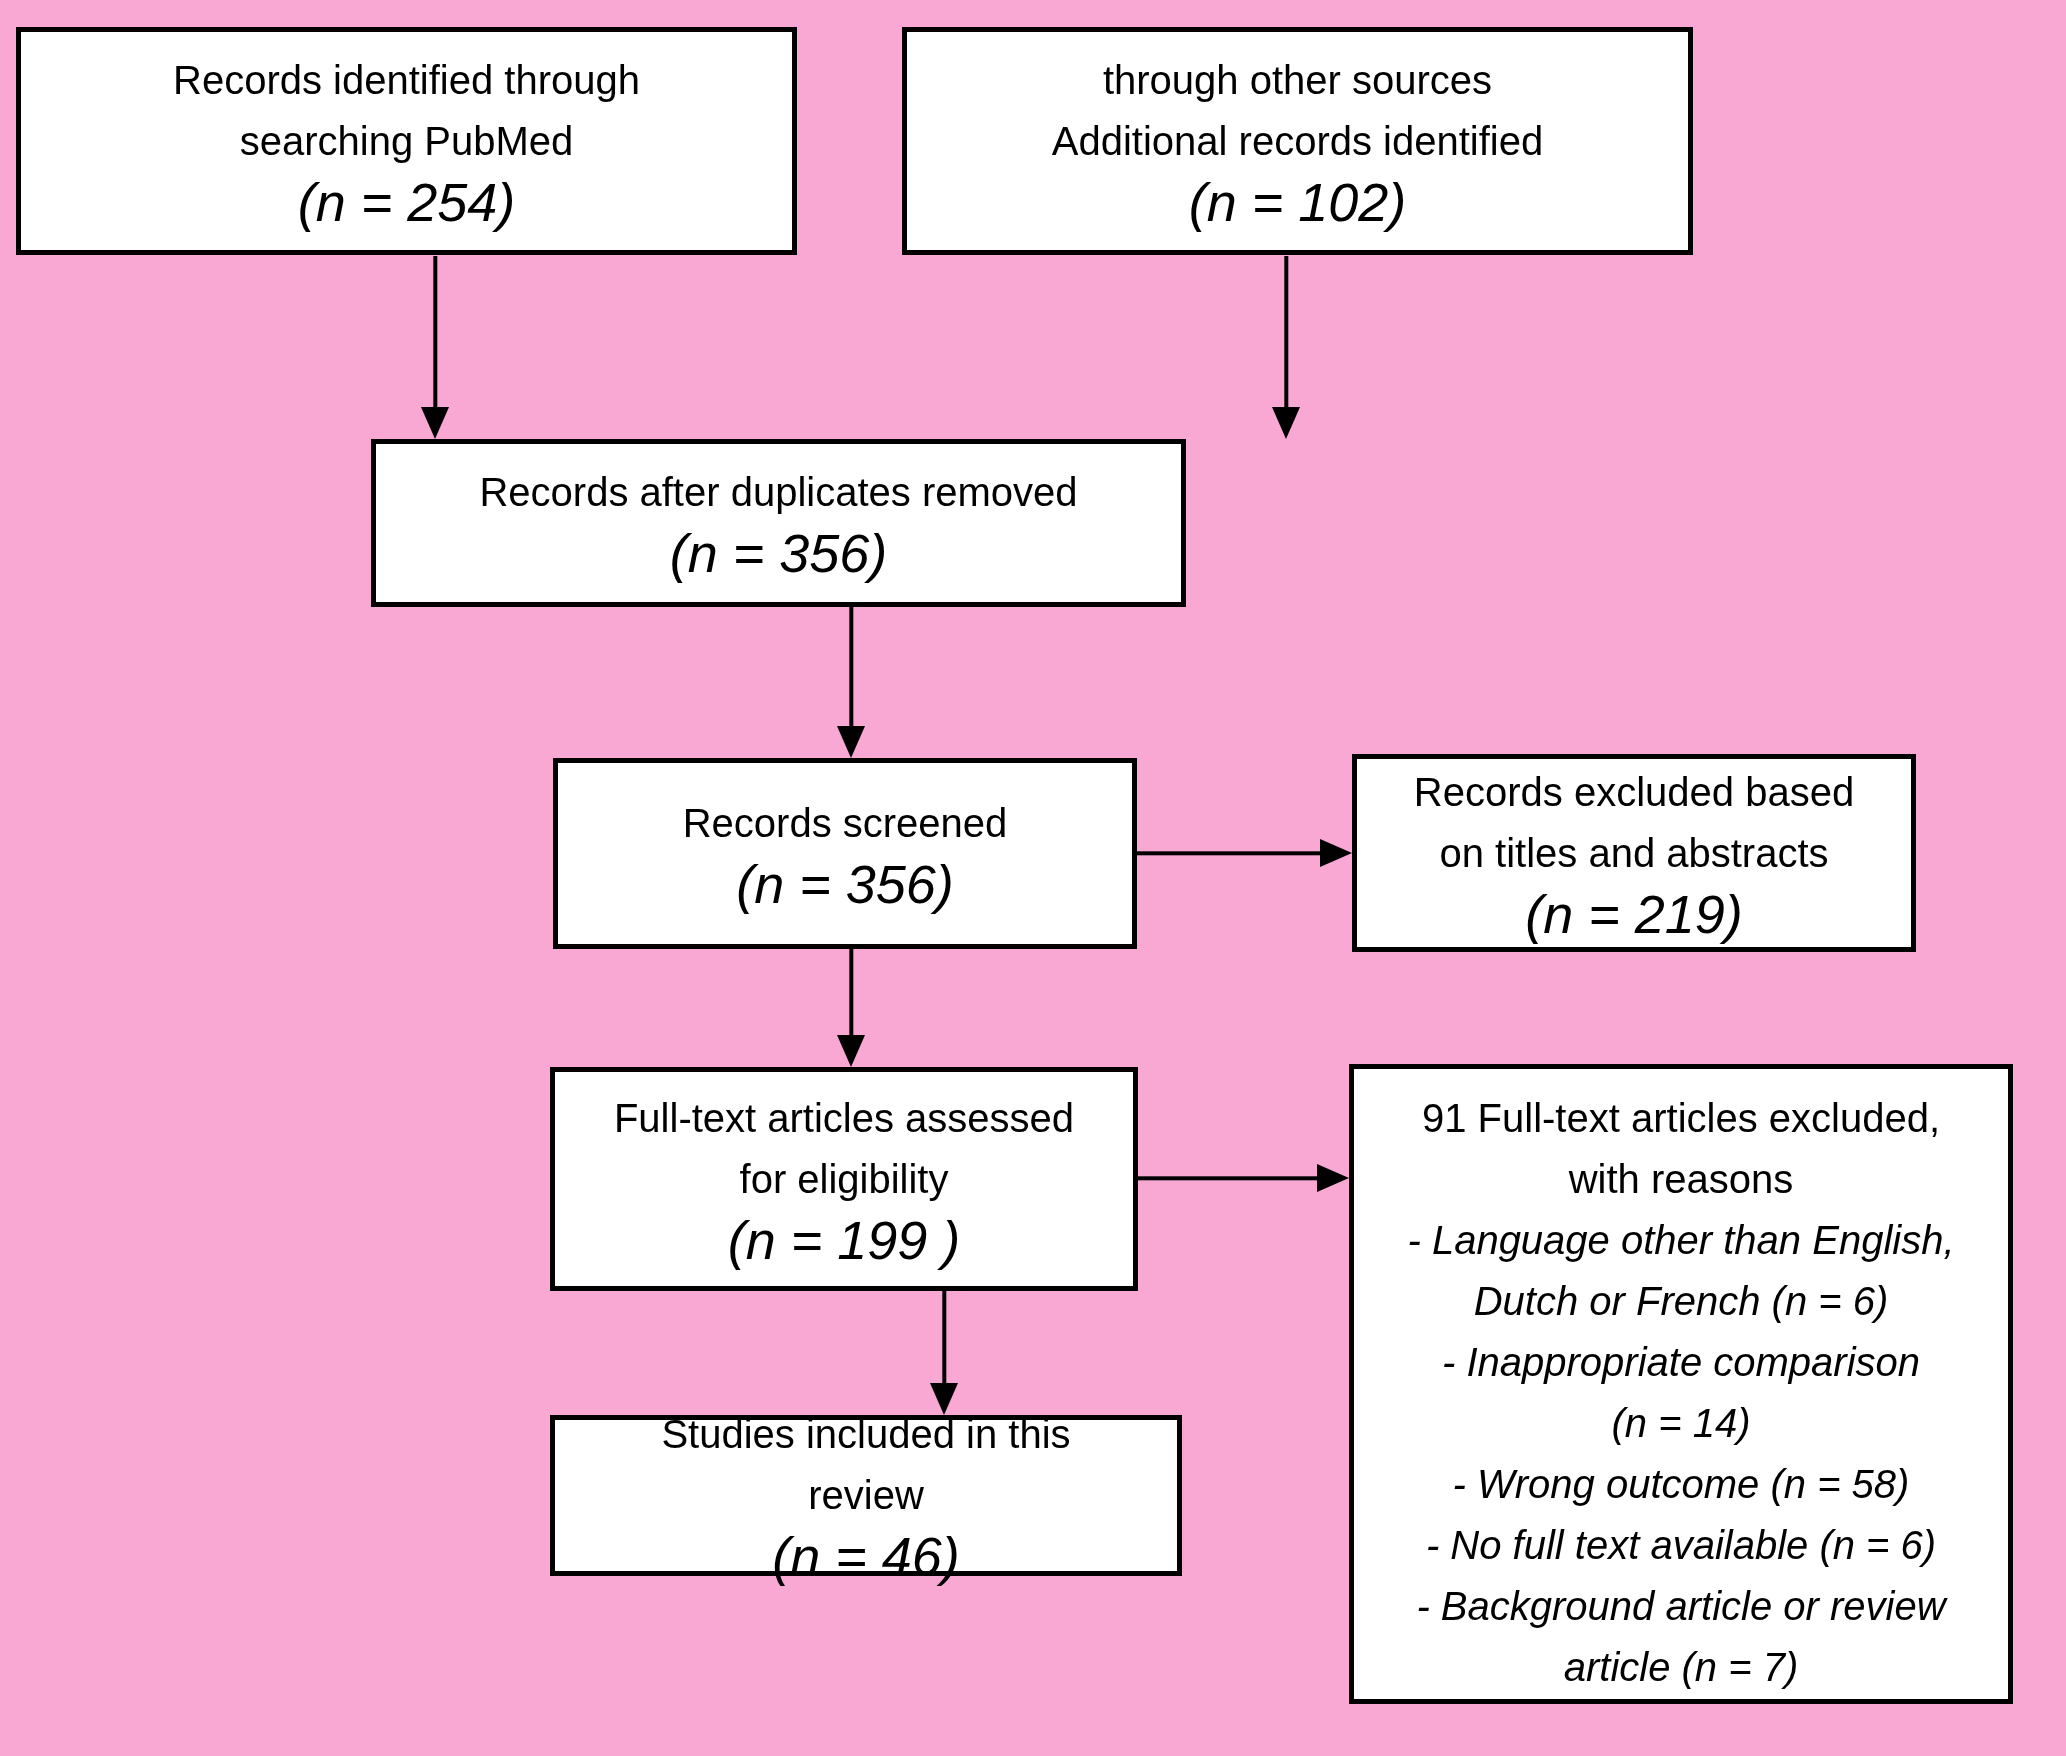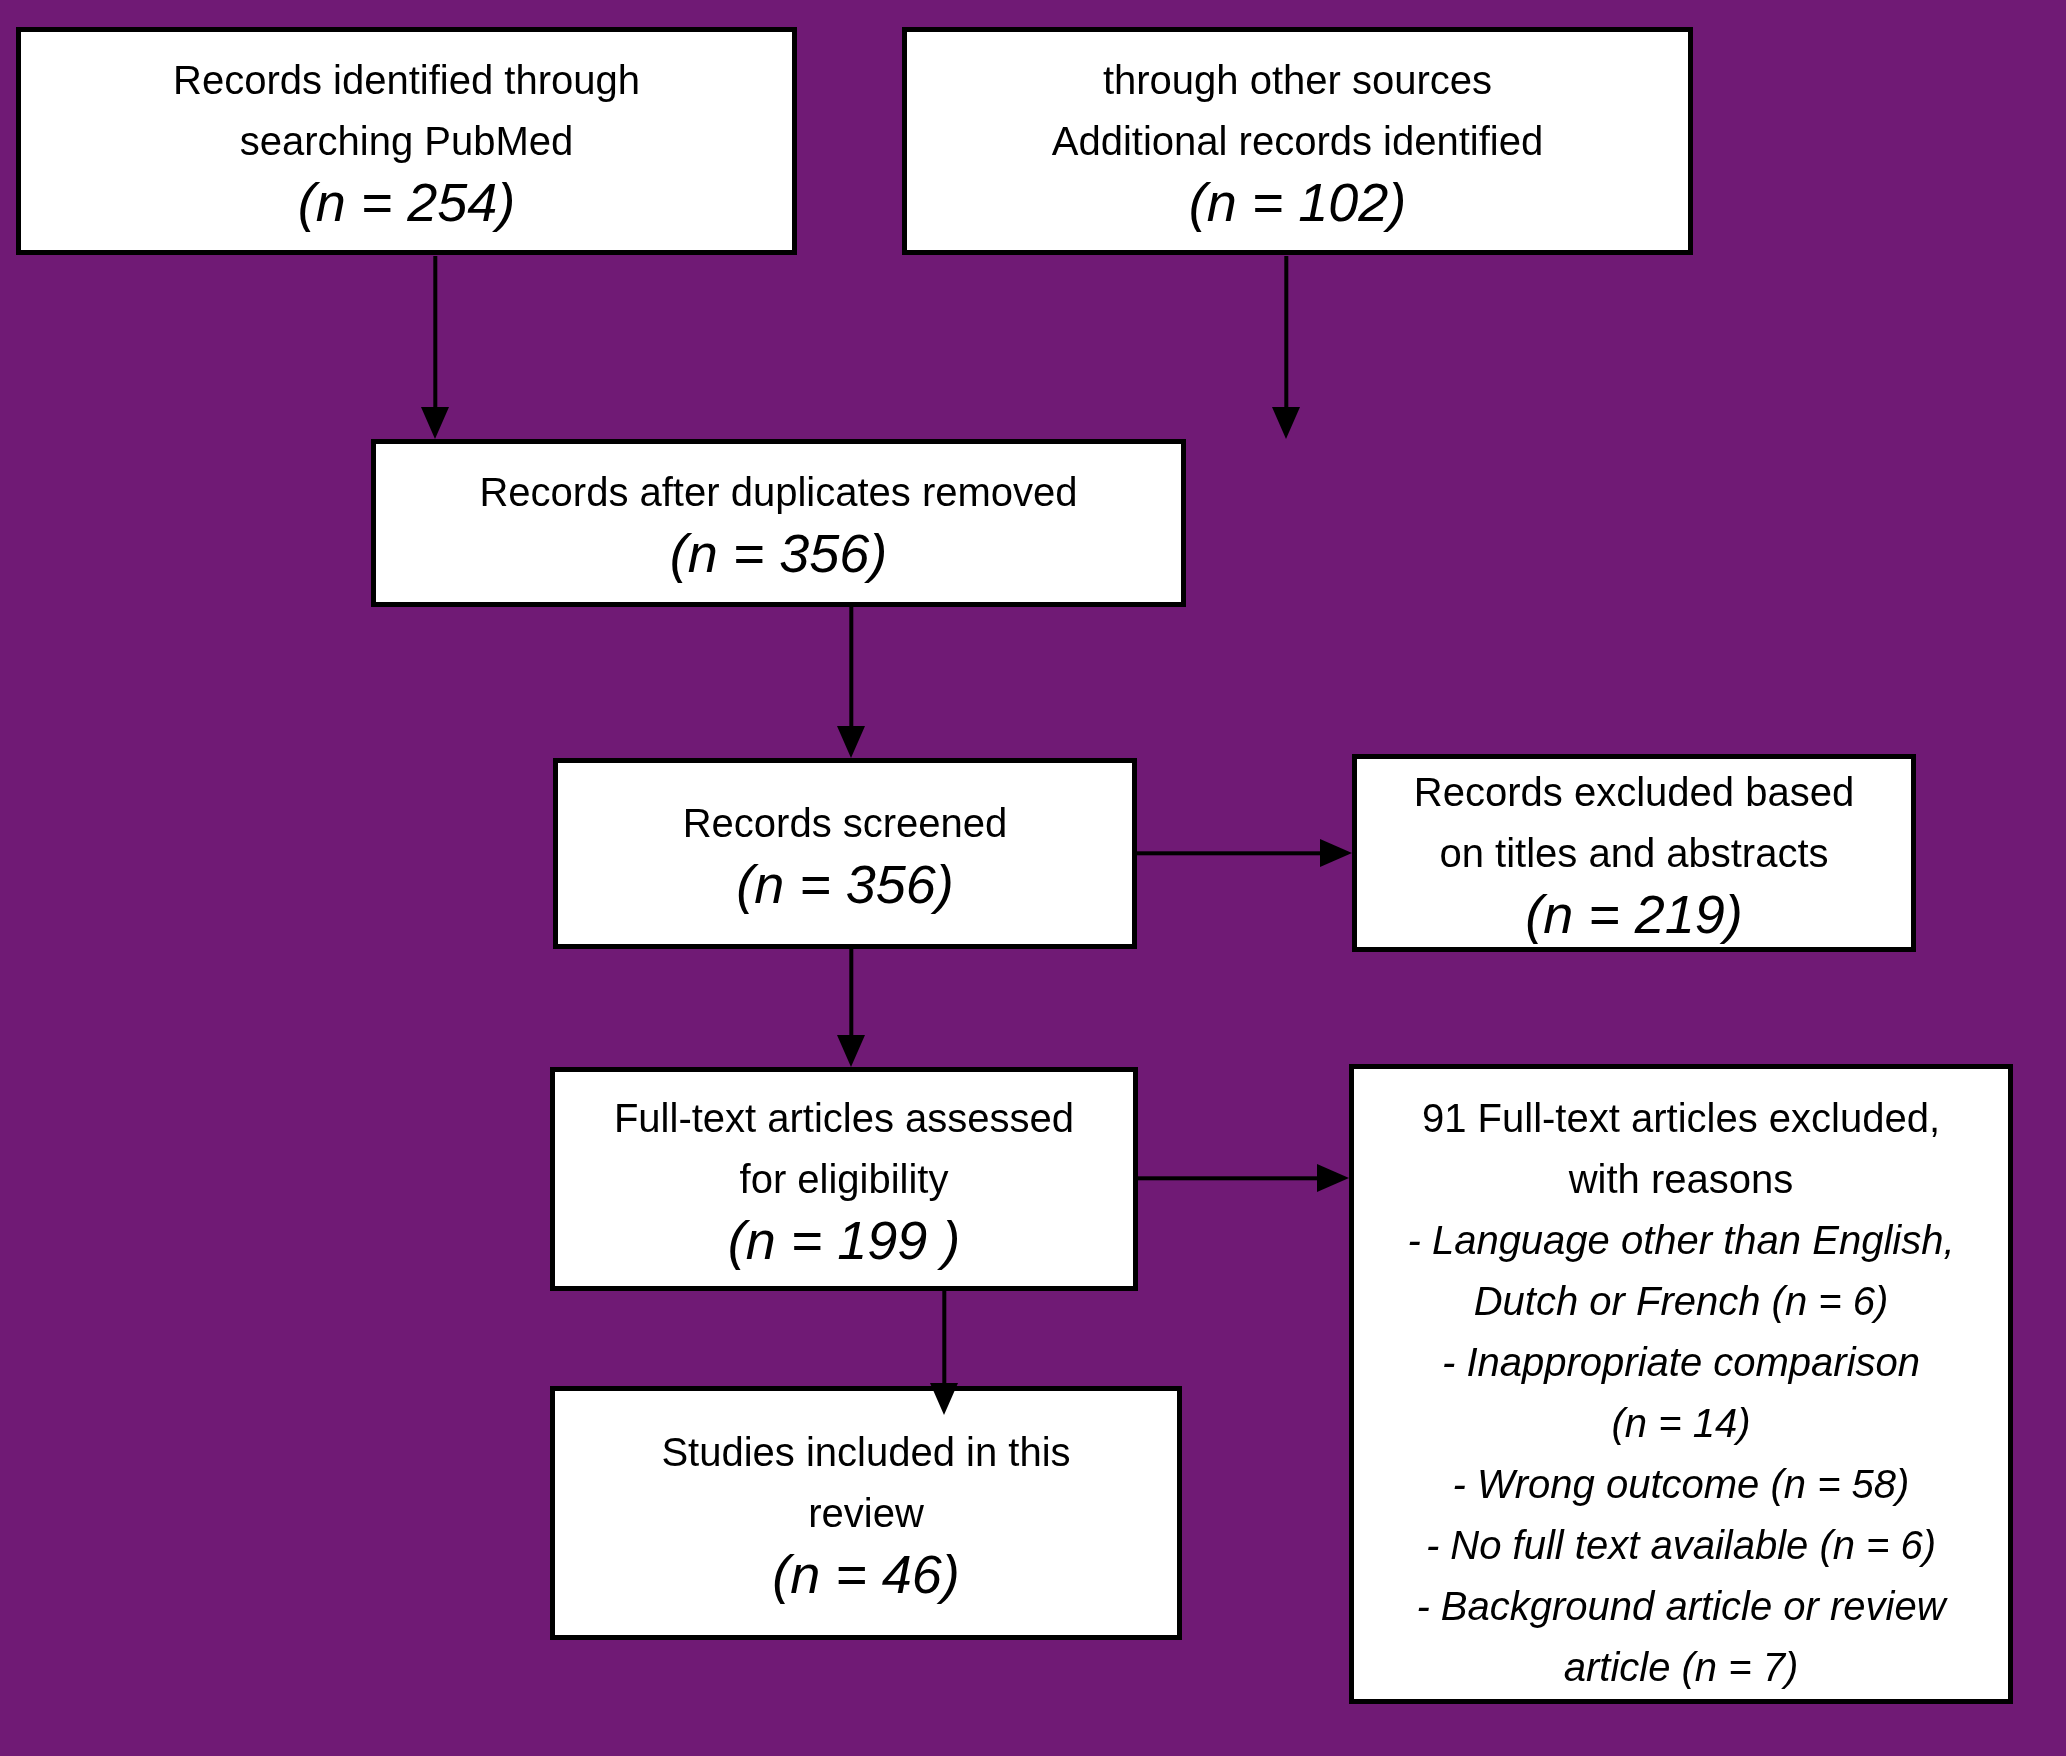--- a/index.html
+++ b/index.html
@@ -1,19 +1,19 @@
 <!DOCTYPE html>
 <html style="font-size:9.1px"><head>
 <meta charset="utf-8">
 <style>
   html,body{margin:0;padding:0;background:#ffffff;}
   #canvas{
     position:relative;
     width:2066px;height:1756px;
-    background:#701a75;
+    background:#f9a8d4;
     font-family:"Liberation Sans","DejaVu Sans",sans-serif;
     color:#000000;
   }
   .box{
     position:absolute;
     border:5.1px solid #000000;
     background:#ffffff;
     box-sizing:border-box;
     display:flex;
     flex-direction:column;
@@ -109,21 +109,21 @@
     <div class="reason">- Language other than English,</div>
     <div class="reason">Dutch or French (n = 6)</div>
     <div class="reason">- Inappropriate comparison</div>
     <div class="reason">(n = 14)</div>
     <div class="reason">- Wrong outcome (n = 58)</div>
     <div class="reason">- No full text available (n = 6)</div>
     <div class="reason">- Background article or review</div>
     <div class="reason">article (n = 7)</div>
   </div>
 
-  <div class="box" style="left:550px;top:1386px;width:632px;height:254px;text-align:right;">
+  <div class="box" style="left:550px;top:1415px;width:632px;height:161px;text-align:right;">
     <div class="line">Studies included in this</div>
     <div class="line">review</div>
     <div class="nline">(n = 46)</div>
   </div>
 
   <div class="varrow" style="left:421px;top:256px;width:28.6px;height:183px;">
     <div class="shaft" style="height:154px;"></div>
     <div class="head-down"></div>
   </div>
 

